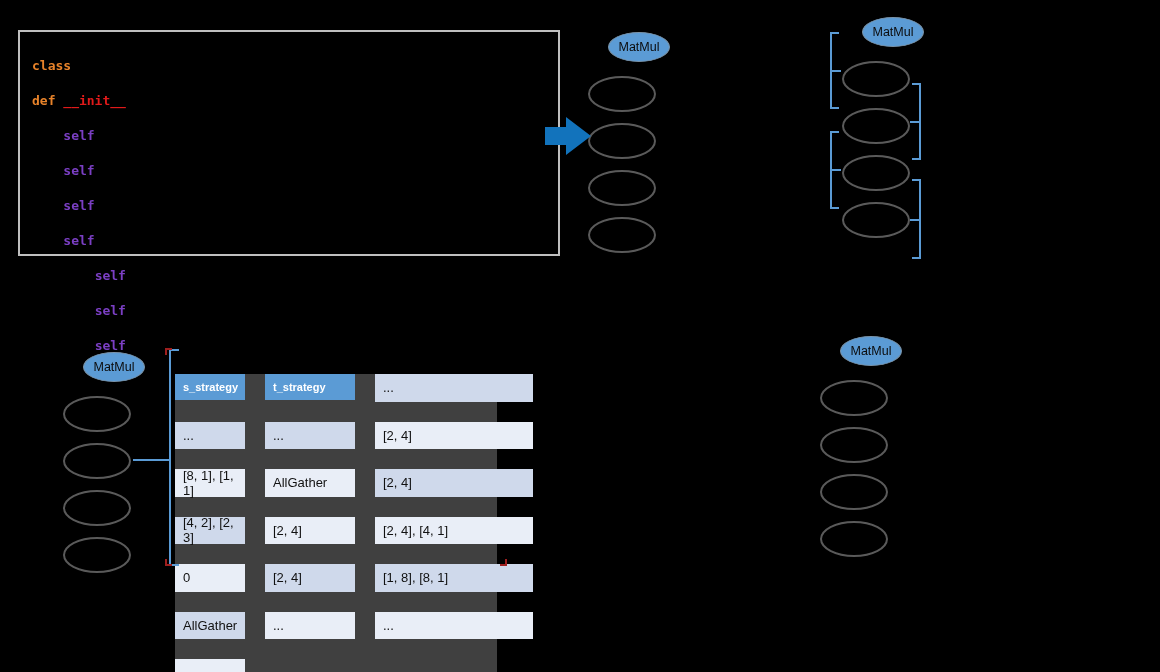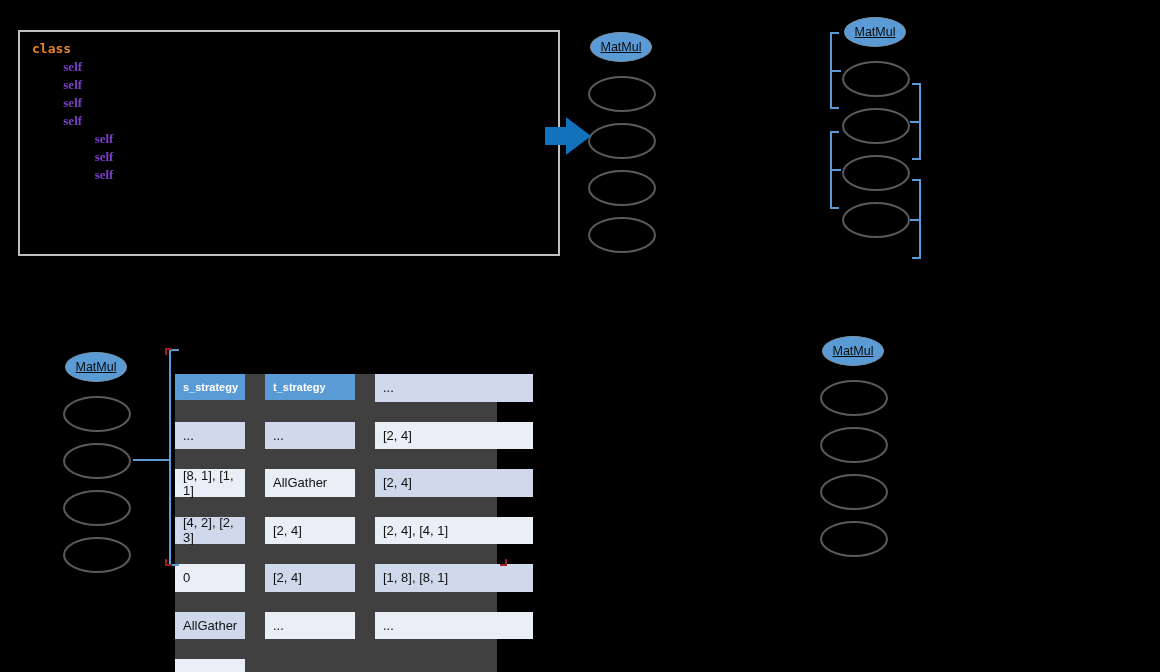--- a/index.html
+++ b/index.html
@@ -13,35 +13,35 @@
   
   .code-box{
     position:absolute;left:18px;top:30px;width:514px;height:206px;
     border:2px solid var(--code-border,#bfbfbf);
     background:#000;
     padding:8px 12px;box-sizing:content-box;
   }
   .code-line{
     font-family:"DejaVu Sans Mono",monospace;
     font-weight:bold;font-size:13px;line-height:18px;
-    white-space:pre;color:#cccccc;
+    white-space:pre;color:#cccccc;margin-top:17px;
   }
   .code-line .kw{color:var(--kw,#E8832A);}
   .code-line .fn{color:var(--fn,#E01A1A);}
-  .code-line .self{color:var(--self,#7B3FC4);font-family:Liberation Serif, serif;}
+  .code-line .self{color:var(--self,#7B3FC4);}
   .code-line .plain{color:#cccccc;}
 
   
   .node-group{position:absolute;width:68px;height:222px;}
   .op-node{
-    position:absolute;left:2px;top:0;width:60px;height:28px;
+    position:absolute;left:20px;top:0;width:60px;height:28px;
     background:var(--node-fill,#5B9BD5);
     border:1.5px solid #7a93a8;border-radius:50%;
     display:flex;align-items:center;justify-content:center;
-    font-size:12.5px;color:#0b0b0b;text-decoration:underline;
+    font-size:12.5px;color:#0b0b0b;
   }
   .cand-node{
     position:absolute;left:0;width:64px;height:32px;
     border:2px solid var(--node-border,#5a5a5a);border-radius:50%;
     background:transparent;
   }
   .cand-node:nth-of-type(2){top:44px;}
   .cand-node:nth-of-type(3){top:91px;}
   .cand-node:nth-of-type(4){top:138px;}
   .cand-node:nth-of-type(5){top:185px;}
@@ -81,20 +81,21 @@
   .overlay .arrow{fill:var(--arrow,#1273BC);stroke:none;}
   .overlay .bracket{stroke:var(--accent,#5B9BD5);stroke-width:2;fill:none;}
   .overlay .redmark{stroke:var(--redmark,#9E1F1F);stroke-width:2;fill:none;}
 </style>
 </head>
 <body style="--bg: #000000; --accent: #5B9BD5; --arrow: #1273BC; --node-fill: #5B9BD5; --node-border: #5A5A5A; --code-border: #BFBFBF; --kw: #E8832A; --fn: #E01A1A; --self: #7B3FC4; --th-bg: #5B9BD5; --row-dark: #CFD9EB; --row-light: #E9EEF7; --redmark: #9E1F1F;">
 
 <div class="code-box">
   <div id="code-lines">
       <div class="code-line"><span class="kw">class</span></div>
+      <div class="code-line"><span class="kw">def </span><span class="fn">__init__</span></div>
       <div class="code-line"><span class="plain">    </span><span class="self">self</span></div>
       <div class="code-line"><span class="plain">    </span><span class="self">self</span></div>
       <div class="code-line"><span class="plain">    </span><span class="self">self</span></div>
       <div class="code-line"><span class="plain">    </span><span class="self">self</span></div>
       <div class="code-line"><span class="plain">        </span><span class="self">self</span></div>
       <div class="code-line"><span class="plain">        </span><span class="self">self</span></div>
       <div class="code-line"><span class="plain">        </span><span class="self">self</span></div>
     </div>
 </div>
 

